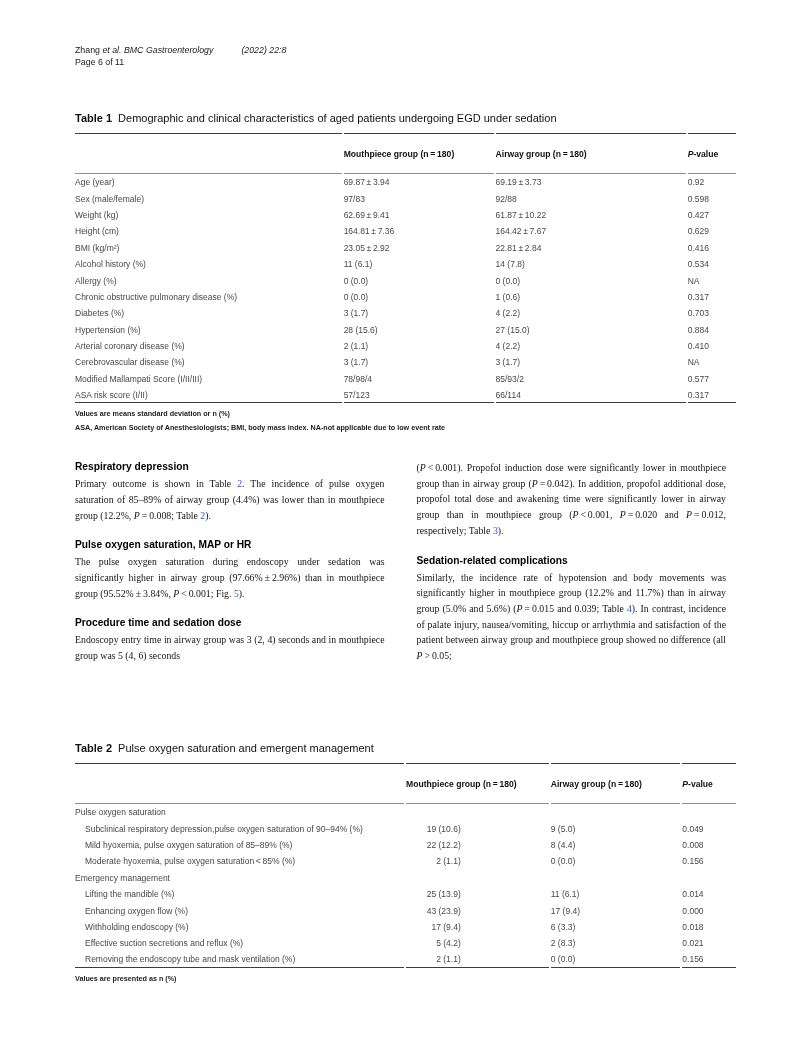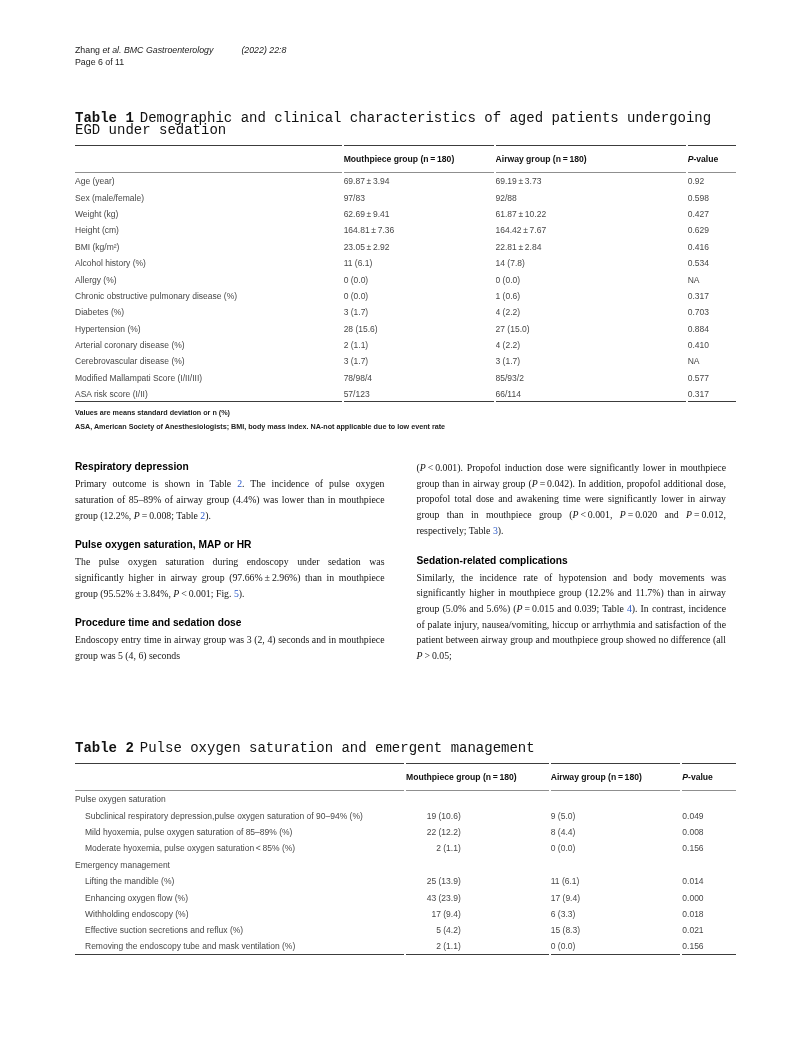--- a/index.html
+++ b/index.html
@@ -24,34 +24,34 @@
     color: #222;
     line-height: 12px;
     flex-direction: column;
   }
   .it { font-style: italic; }
   .rh-gap { display: inline-block; width: 28px; }
 
   
   .t1-block { top: 112px; }
   .t2-block { top: 742px; }
-  .tbl-caption { font-size: 14px; color: #111; margin-bottom: 9px; line-height: 12px; font-family: Liberation Mono, monospace; }
+  .tbl-caption { font-size: 11px; color: #111; margin-bottom: 9px; line-height: 12px; }
   .cap-label { font-weight: bold; margin-right: 6px; }
 
   table.data {
     border-collapse: separate;
     border-spacing: 2px 0;
     margin-left: -2px;
     width: 665px;
     table-layout: fixed;
   }
   table.data th {
     border-top: 1.4px solid #3c3c3c;
     border-bottom: 0.8px solid #8f8f8f;
-    height: 28px;
+    height: 41px;
     vertical-align: middle;
     text-align: left;
     font-weight: bold;
     font-size: 8.6px;
     color: #111;
     padding: 0;
     white-space: nowrap;
     overflow: hidden;
   }
   table.data td {
@@ -296,26 +296,29 @@
           </tr>
           <tr>
             <td class="c0 ind">Withholding endoscopy (%)</td>
             <td class="c1">17 (9.4)</td>
             <td class="c2">6 (3.3)</td>
             <td class="c3">0.018</td>
           </tr>
           <tr>
             <td class="c0 ind">Effective suction secretions and reflux (%)</td>
             <td class="c1">5 (4.2)</td>
-            <td class="c2">15 (8.3)</td>
+            <td class="c2">2 (8.3)</td>
             <td class="c3">0.021</td>
           </tr>
           <tr>
             <td class="c0 ind">Removing the endoscopy tube and mask ventilation (%)</td>
             <td class="c1">2 (1.1)</td>
             <td class="c2">0 (0.0)</td>
             <td class="c3">0.156</td>
           </tr>
         </tbody>
       </table>
+    <div class="footnotes">
+        <div class="fn">Values are presented as n (%)</div>
+      </div>
   </section>
 
 </div>
 
 </body></html>

